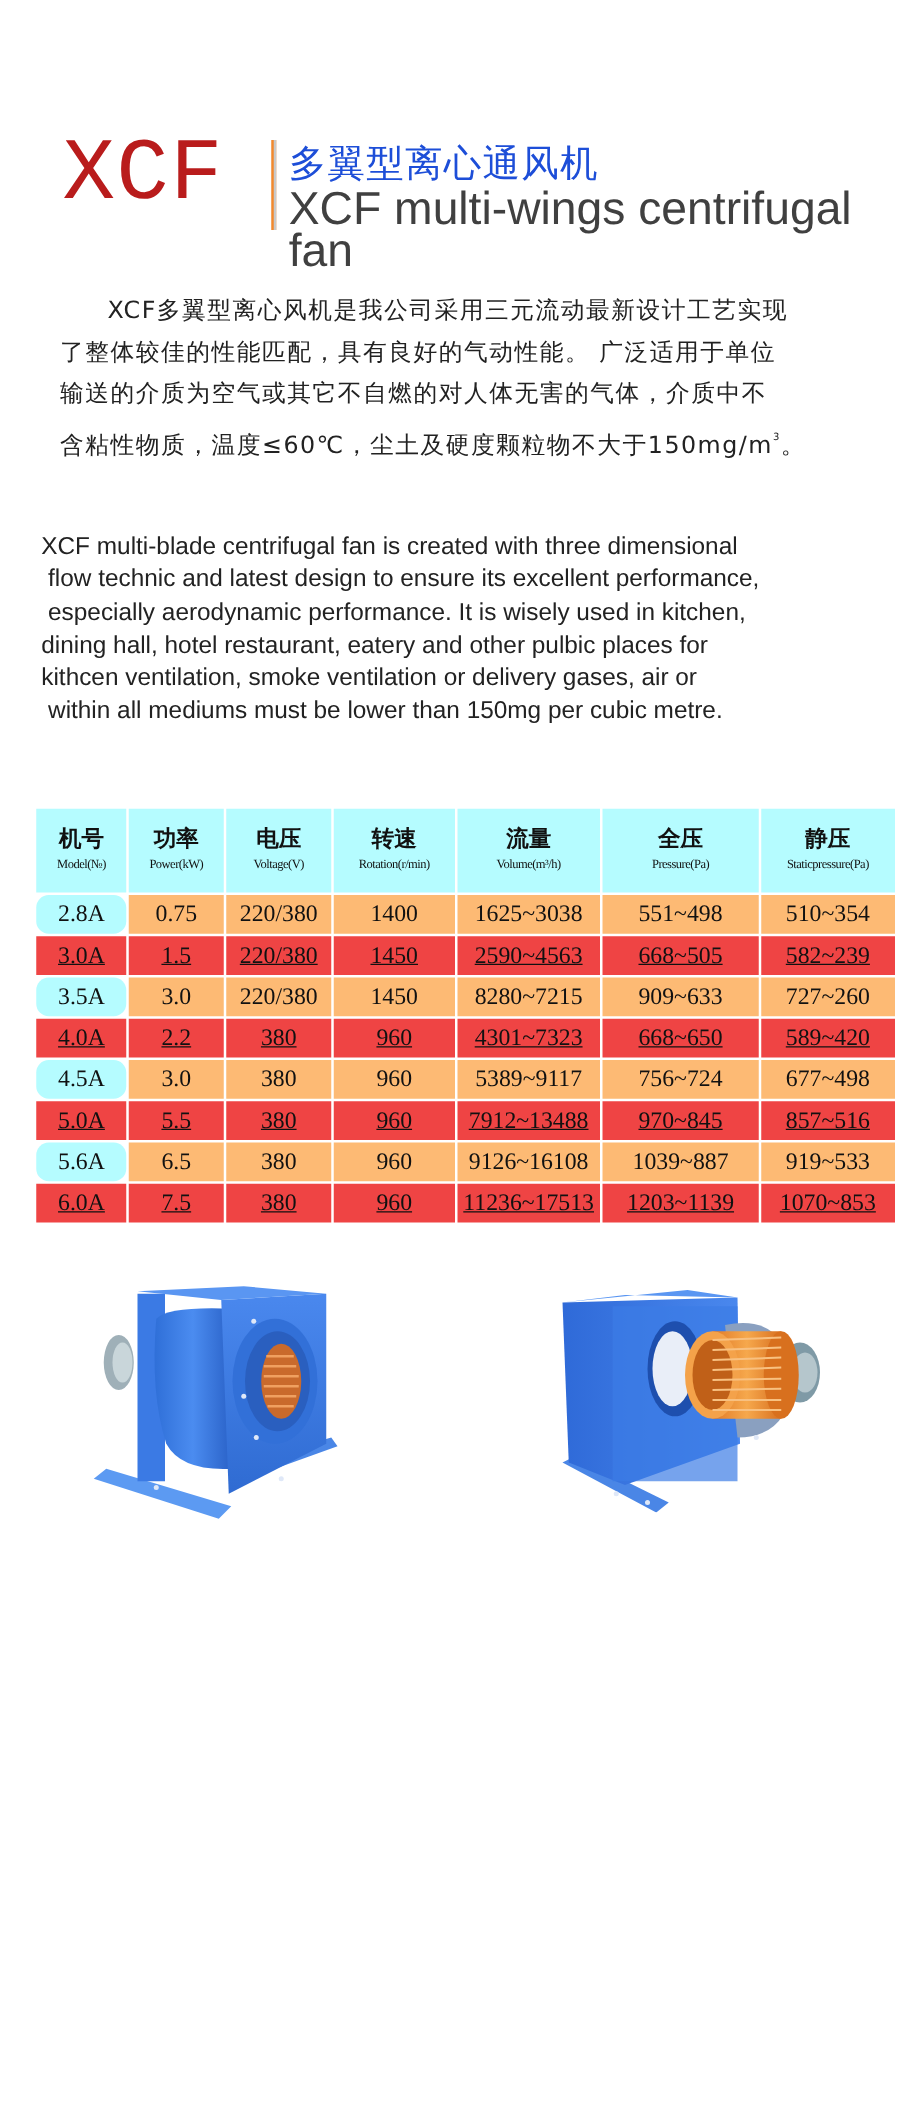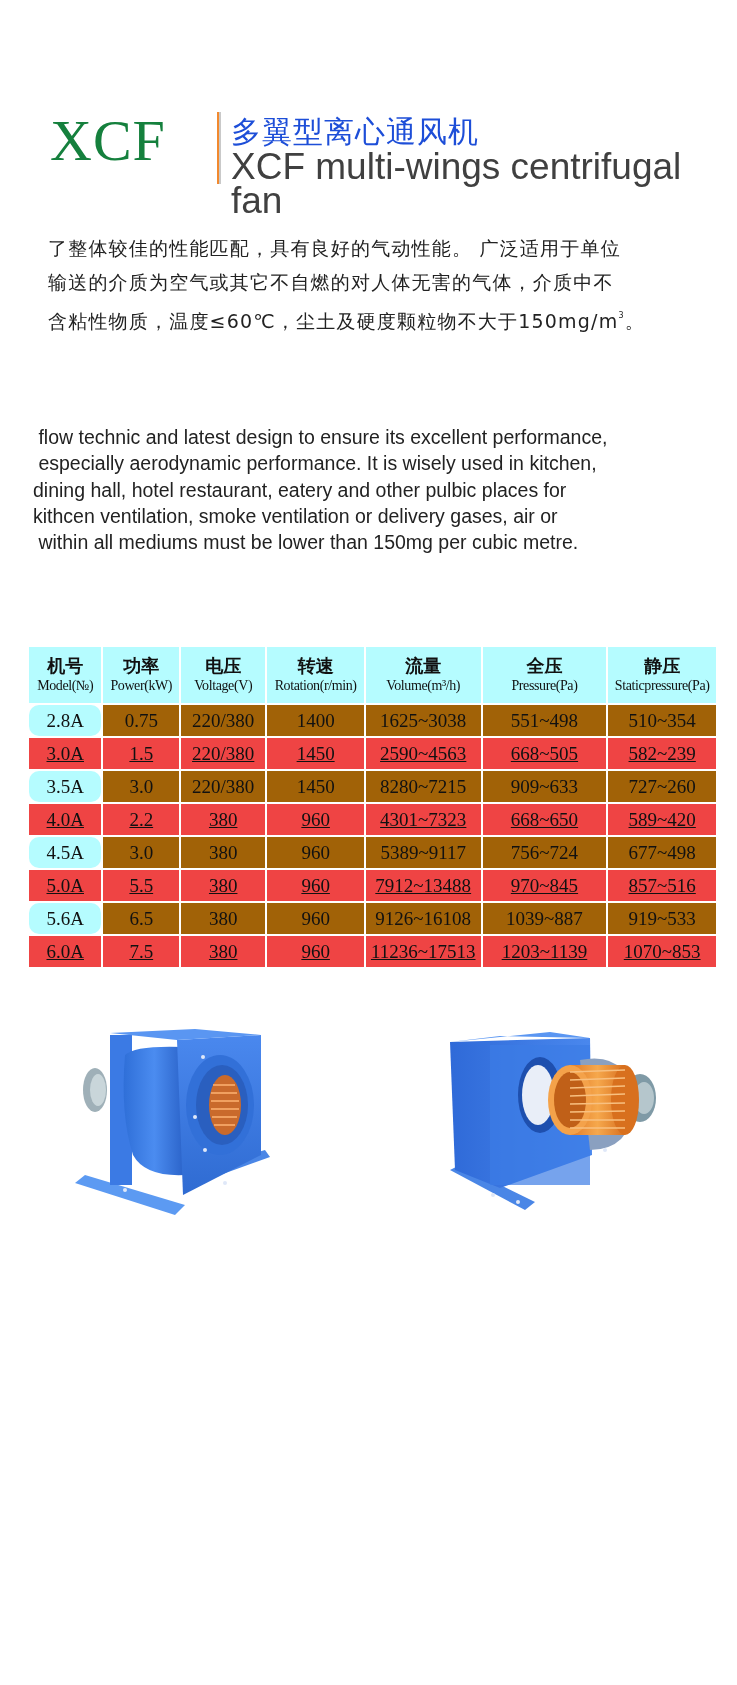--- a/index.html
+++ b/index.html
@@ -1,68 +1,70 @@
 <!DOCTYPE html>
 <html><head>
 <meta charset="utf-8">
 <style>
   * { box-sizing: border-box; margin: 0; padding: 0; }
   html, body { width: 737px; height: 1685px; background: #ffffff; overflow: hidden; }
   body { position: relative; font-family: "DejaVu Sans", sans-serif; color: #1a1a1a; }
 
   
   .header { position: absolute; left: 50px; top: 104px; height: 80px; width: 640px; }
-  .brand { position: absolute; left: 0; top: -8px; font-family: Liberation Serif, serif; font-size: 58px; line-height: 90px; color: #15803d; letter-spacing: 1px; }
+  .brand { position: absolute; left: 0; top: -8px; font-family: Liberation Mono, monospace; font-size: 70px; line-height: 90px; color: #b91c1c; letter-spacing: 1px; }
   .divider { position: absolute; left: 167px; top: 8px; width: 4px; height: 72px; background: #f2892e; border-right: 2px solid #c9c9c9; }
   .title-cn { position: absolute; left: 181px; top: 10px; font-family: "DejaVu Sans", sans-serif; font-size: 30px; line-height: 36px; color: #1d4ed8; letter-spacing: 1px; }
   .title-en { position: absolute; left: 181px; top: 46px; font-family: "Liberation Sans", sans-serif; font-size: 37px; line-height: 34px; color: #404040; }
 
   
   .para-cn { position: absolute; left: 48px; top: 232px; width: 660px; font-family: "DejaVu Sans", sans-serif; font-size: 19px; line-height: 33.5px; color: #222; letter-spacing: 1.2px; }
   .para-cn .line { display: block; white-space: nowrap; }
   .para-cn .indent { padding-left: 38px; }
   .para-cn sup { font-size: 8px; vertical-align: 10px; }
 
   
   .para-en { position: absolute; left: 33px; top: 424px; width: 690px; font-family: "Liberation Sans", sans-serif; font-size: 19.5px; line-height: 26.3px; color: #222; }
   .para-en .line { display: block; white-space: nowrap; }
 
   
   .spec-table { position: absolute; left: 27px; top: 645px; width: 691px; border-collapse: separate; border-spacing: 2px 2px; font-family: "Liberation Serif", serif; }
   .spec-table th, .spec-table td { text-align: center; color: #111; padding: 0; }
-  .spec-table th { background: #b5fcff; height: 56px; vertical-align: middle; font-weight: normal; }
+  .spec-table th { background: #b5fcff; height: 67px; vertical-align: middle; font-weight: normal; }
   .spec-table th .cn { display: block; font-family: "DejaVu Sans", sans-serif; font-size: 18px; line-height: 22px; font-weight: bold; color: #111; }
-  .spec-table th .en { display: block; font-size: 14px; line-height: 18px; white-space: nowrap; letter-spacing: -0.4px; }
+  .spec-table th .en { display: block; font-size: 10px; line-height: 18px; white-space: nowrap; letter-spacing: -0.4px; }
   .spec-table td { height: 31px; font-size: 19px; line-height: 31px; }
   .spec-table tr.cyan td { background: #ef4444; text-decoration: underline; }
-  .spec-table tr.white td { background: #a16207; }
+  .spec-table tr.white td { background: #fdba74; }
   .spec-table tr.white td.model { background: #b5fcff; border-radius: 10px; }
 
   
   .fan { position: absolute; }
   .fan-left { left: 65px; top: 1005px; width: 215px; height: 215px; }
   .fan-right { left: 430px; top: 1010px; width: 230px; height: 200px; }
 </style>
 </head>
 <body>
 
 <div class="header">
   <div class="brand">XCF</div>
   <div class="divider"></div>
   <div class="title-cn">多翼型离心通风机</div>
   <div class="title-en">XCF multi-wings centrifugal fan</div>
 </div>
 
 <div class="para-cn">
+  <span class="line indent">XCF多翼型离心风机是我公司采用三元流动最新设计工艺实现</span>
   <span class="line">了整体较佳的性能匹配，具有良好的气动性能。 广泛适用于单位</span>
   <span class="line">输送的介质为空气或其它不自燃的对人体无害的气体，介质中不</span>
   <span class="line"><span>含粘性物质，温度≤60℃，尘土及硬度颗粒物不大于150mg/m</span><sup>3</sup><span>。</span></span>
 </div>
 
 <div class="para-en">
+  <span class="line">XCF multi-blade centrifugal fan is created with three dimensional</span>
   <span class="line" style="white-space:pre"> flow technic and latest design to ensure its excellent performance,</span>
   <span class="line" style="white-space:pre"> especially aerodynamic performance. It is wisely used in kitchen,</span>
   <span class="line">dining hall, hotel restaurant, eatery and other pulbic places for</span>
   <span class="line">kithcen ventilation, smoke ventilation or delivery gases, air or</span>
   <span class="line" style="white-space:pre"> within all mediums must be lower than 150mg per cubic metre.</span>
 </div>
 
 <table class="spec-table">
   <colgroup>
     <col style="width:73px">

